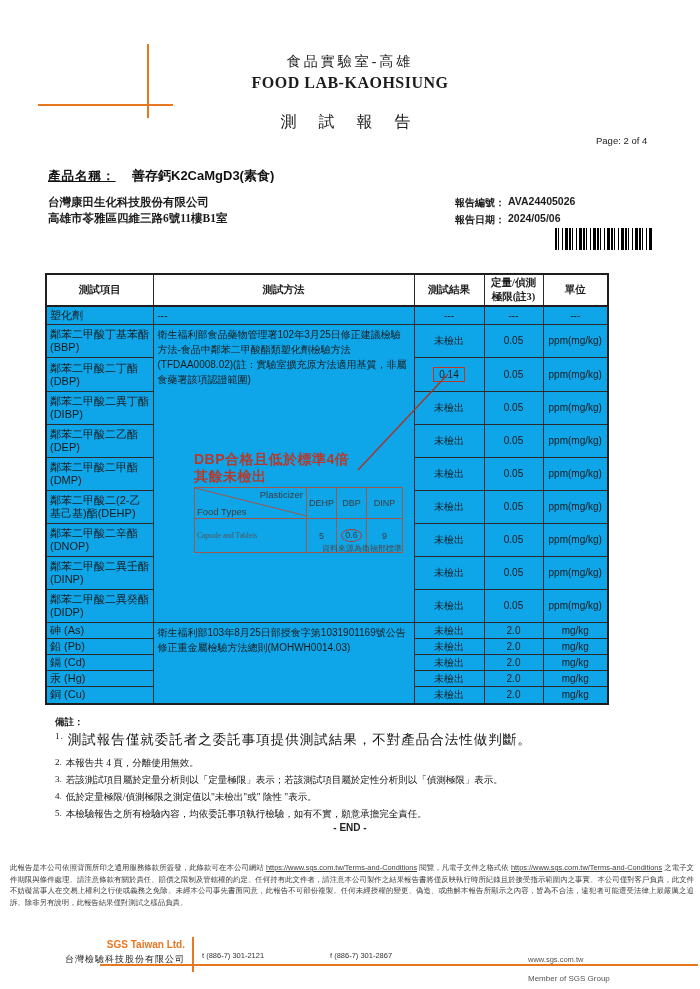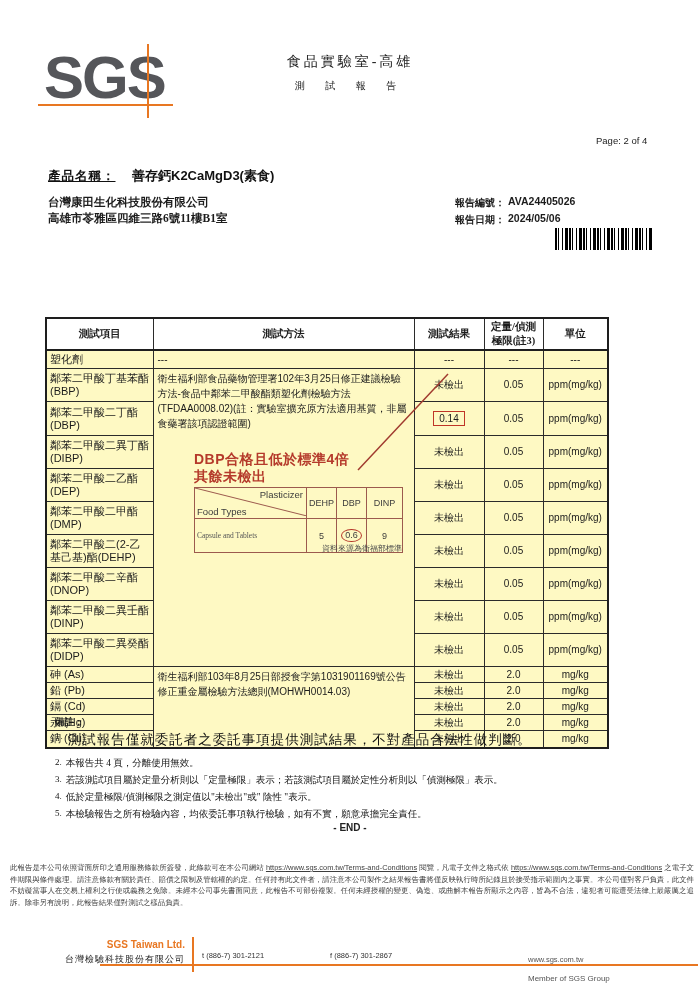--- a/index.html
+++ b/index.html
@@ -9,40 +9,40 @@
 
   
   .sgs-logo{left:44px;top:52px;font-family:"Liberation Sans",sans-serif;font-weight:bold;
             font-size:60px;line-height:52px;letter-spacing:-2px;color:#55565a;}
   .logo-h{left:38px;top:104px;width:135px;height:2px;background:#e87722;}
   .logo-v{left:147px;top:44px;width:2px;height:74px;background:#e87722;}
 
   .title-block{left:175px;top:53px;width:350px;text-align:center;}
   .t-zh1{font-family:"Liberation Serif",serif;font-size:14px;letter-spacing:3px;color:#222;}
   .t-en1{font-family:"Liberation Serif",serif;font-size:16px;font-weight:bold;margin-top:3px;letter-spacing:.5px;}
-  .t-zh2{font-family:"Liberation Serif",serif;font-size:10px;letter-spacing:9px;margin-top:8px;color:#222;}
+  .t-zh2{font-family:"Liberation Serif",serif;font-size:16px;letter-spacing:9px;margin-top:20px;color:#222;}
   .t-en2{font-family:"Liberation Serif",serif;font-size:16px;font-weight:bold;margin-top:4px;}
   .page-no{left:596px;top:135px;font-size:9.5px;color:#222;}
 
   
   .pname-label{left:48px;top:168px;font-family:"Liberation Serif",serif;font-size:12.5px;font-weight:bold;
                letter-spacing:1px;text-decoration:underline;color:#111;}
   .pname-value{left:132px;top:167px;font-size:13px;font-weight:bold;color:#111;text-align:center;}
   .company{left:48px;top:195px;font-family:"Liberation Serif",serif;font-size:11.5px;font-weight:bold;}
   .addr{left:48px;top:211px;font-family:"Liberation Serif",serif;font-size:11.5px;font-weight:bold;}
   .rlabel{font-family:"Liberation Serif",serif;font-size:10px;font-weight:bold;}
   .rvalue{font-size:10.5px;font-weight:bold;}
   .rno-l{left:455px;top:196px;} .rno-v{left:508px;top:195px;}
   .rdt-l{left:455px;top:213px;} .rdt-v{left:508px;top:212px;}
   .barcode{left:555px;top:228px;width:98px;height:22px;
      background:repeating-linear-gradient(90deg,#000 0 2px,#fff 2px 3px,#000 3px 4px,#fff 4px 7px,#000 7px 8px,#fff 8px 10px,#000 10px 13px,#fff 13px 14px);}
 
   
   .tbl-wrap{left:45px;top:273px;}
-  table.results{border-collapse:collapse;table-layout:fixed;width:562px;background:#fef9c3;margin-top:44px;}
+  table.results{border-collapse:collapse;table-layout:fixed;width:562px;background:#0ea5e9;}
   table.results td,table.results th{border:1px solid #2b2b2b;overflow:hidden;}
   table.results{border:2px solid #1e1e1e;}
   th.hd{font-family:"Liberation Serif",serif;font-size:10.5px;font-weight:bold;text-align:center;
         vertical-align:middle;white-space:pre-line;background:#fff;border-bottom:2px solid #1e1e1e !important;}
   td.c1{font-size:11px;padding:1px 3px;vertical-align:middle;white-space:pre-line;line-height:13px;}
   td.cm{font-size:10px;padding:1px 4px;vertical-align:middle;line-height:15px;}
   td.cmtop{font-size:10px;padding:2px 4px;vertical-align:top;line-height:15px;}
   td.cc{font-size:10px;text-align:center;vertical-align:middle;line-height:12px;}
   tr.h31{height:31px;} tr.h14{height:14px;} tr.h33{height:33px;padding-left:8px;} tr.h34{height:34px;}
   tr.h16{height:16px;} tr.h17{height:17px;}
@@ -87,26 +87,26 @@
   .f-fax{left:330px;top:951px;font-size:7.5px;color:#333;}
   .f-web{left:528px;top:955px;font-size:7.5px;color:#555;}
   .f-hline{left:100px;top:964px;width:598px;height:2px;background:#e87722;}
   .f-member{left:528px;top:974px;font-size:8px;color:#555;}
 </style>
 </head>
 <body>
 
 <div class="page">
 
-  <div class="abs sgs-logo">SGS</div>
   <div class="abs logo-h"></div>
   <div class="abs logo-v"></div>
 
   <div class="abs title-block">
     <div class="t-zh1">食品實驗室-高雄</div>
+    <div class="t-en1">FOOD LAB-KAOHSIUNG</div>
     <div class="t-zh2">測 試 報 告</div>
   </div>
   <div class="abs page-no">Page: 2 of 4</div>
 
   <div class="abs pname-label">產品名稱：</div>
   <div class="abs pname-value">善存鈣K2CaMgD3(素食)</div>
   <div class="abs company">台灣康田生化科技股份有限公司</div>
   <div class="abs addr">高雄市苓雅區四維三路6號11樓B1室</div>
   <div class="abs rlabel rno-l">報告編號：</div>
   <div class="abs rvalue rno-v">AVA24405026</div>

